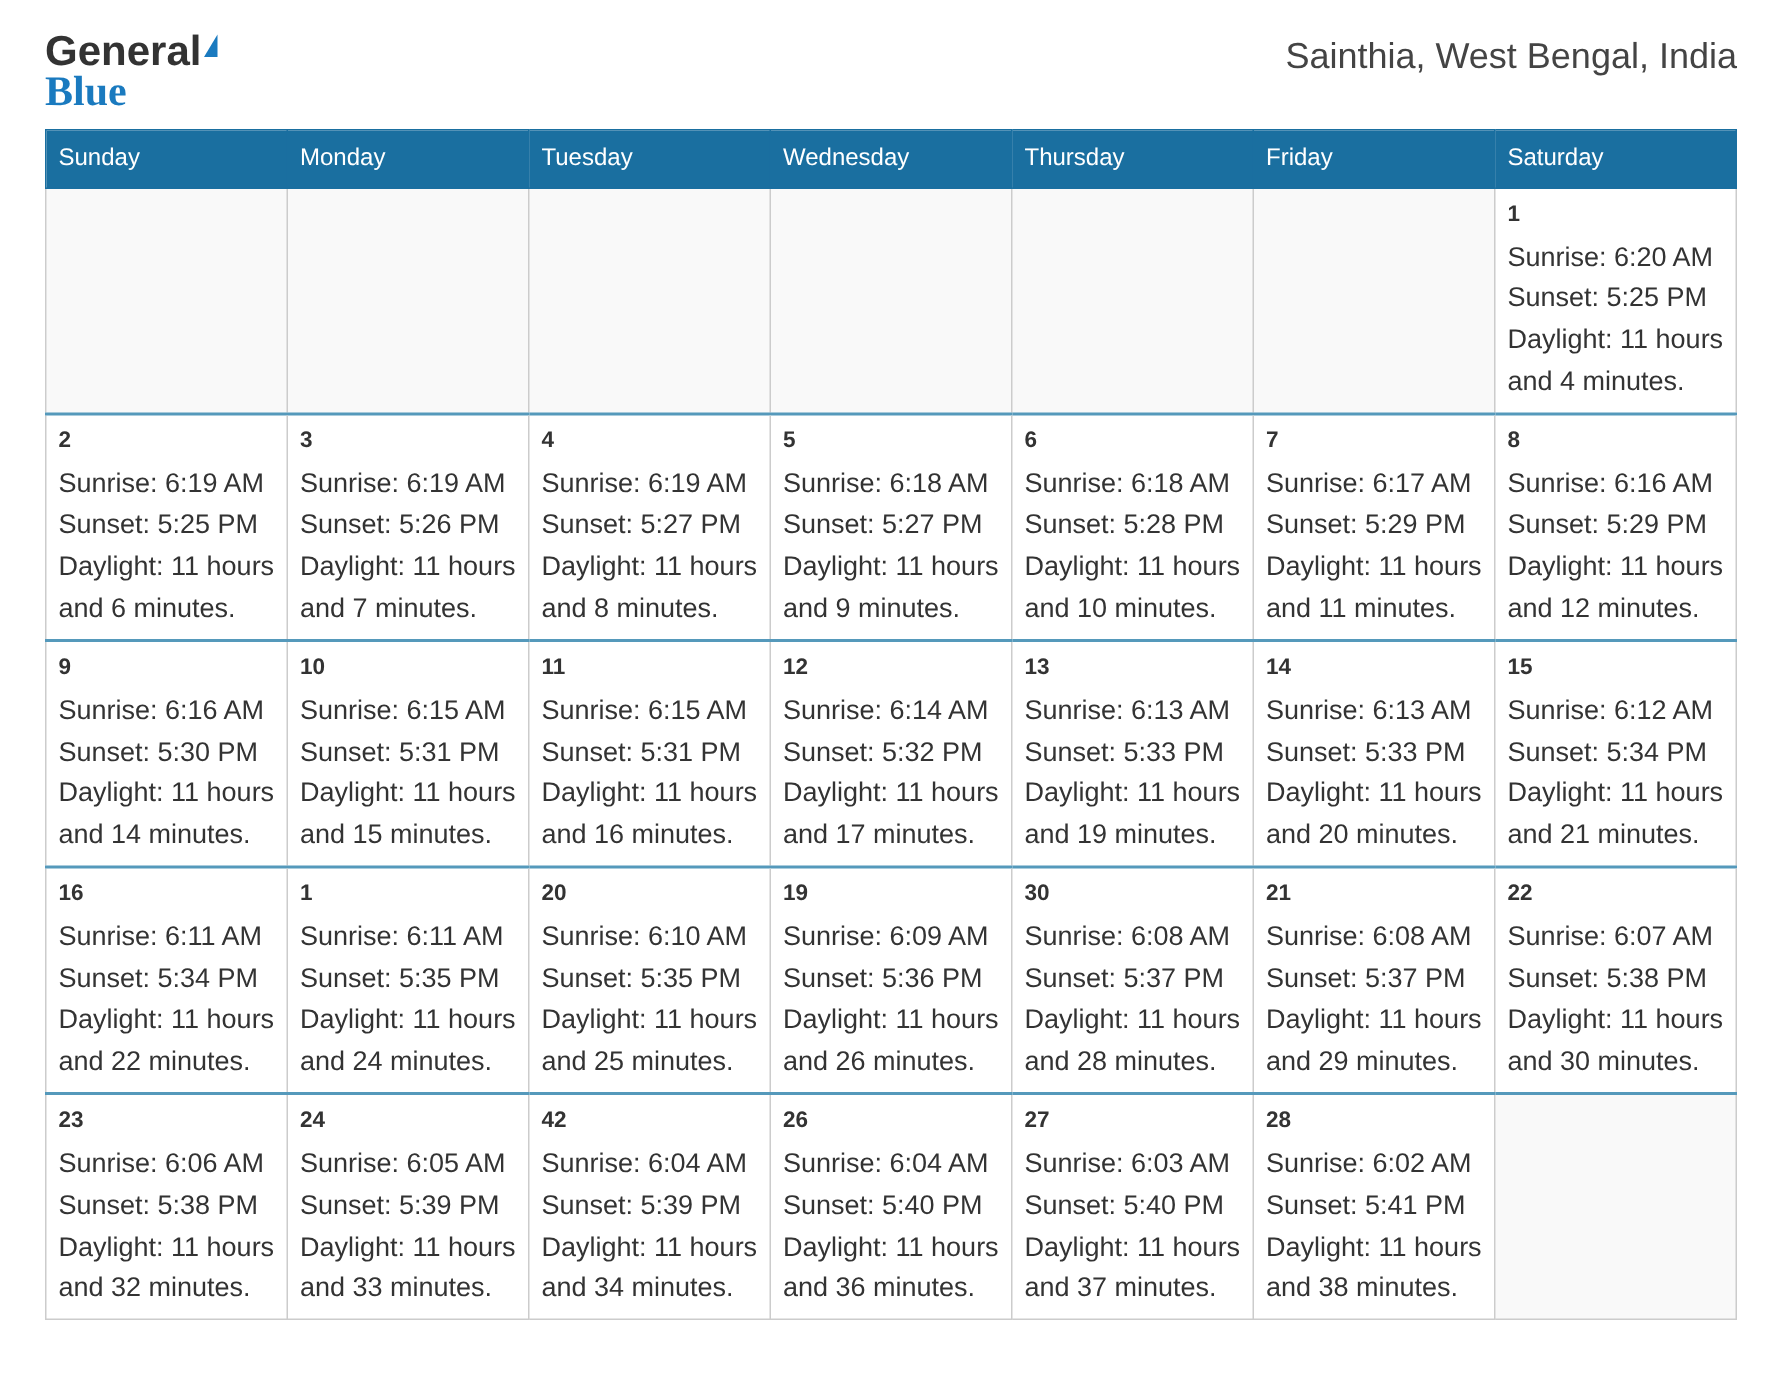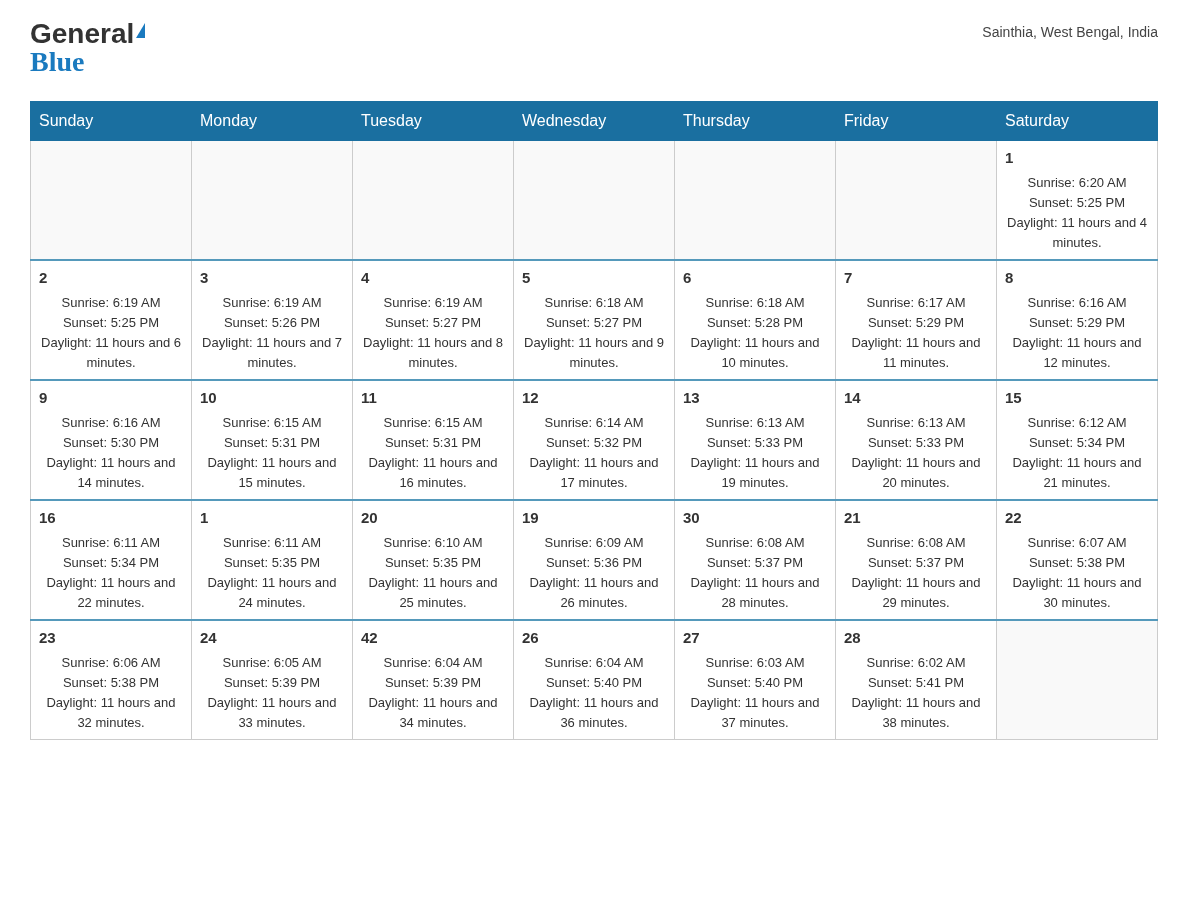--- a/index.html
+++ b/index.html
@@ -50,29 +50,29 @@
     .title-block {
       text-align: right;
     }
     .title-block h1 {
       font-size: 48px;
       font-weight: bold;
       color: #222;
       line-height: 1.1;
     }
     .title-block h2 {
-      font-size: 14px;
+      font-size: 24px;
       font-weight: normal;
       color: #444;
       margin-top: 4px;
     }
     .calendar {
       width: 100%;
       border-collapse: collapse;
-      margin-top: 25px;
+      margin-top: 10px;
     }
     .calendar th {
       background-color: #1a6fa0;
       color: #fff;
       padding: 10px 8px;
       text-align: left;
       font-size: 16px;
       font-weight: normal;
       border: 1px solid #1a6fa0;
     }
@@ -88,24 +88,23 @@
     .calendar td.empty {
       background: #f9f9f9;
     }
     .day-num {
       font-size: 15px;
       font-weight: bold;
       margin-bottom: 3px;
       display: block;
     }
     .day-info {
-      font-size: 13px;
+      font-size: 18px;
       color: #333;
       line-height: 1.55;
-      text-align: center;
     }
     .row-divider td {
       border-top: 2px solid #5599bb;
     }
   </style>
 </head>
 <body>
 
 <div class="header">
   <div class="logo">

